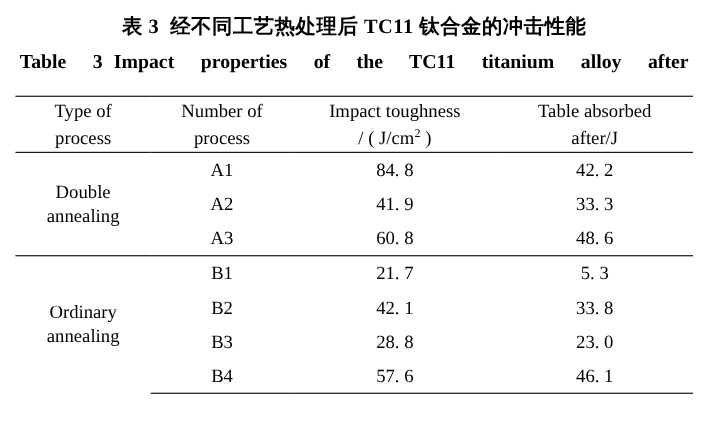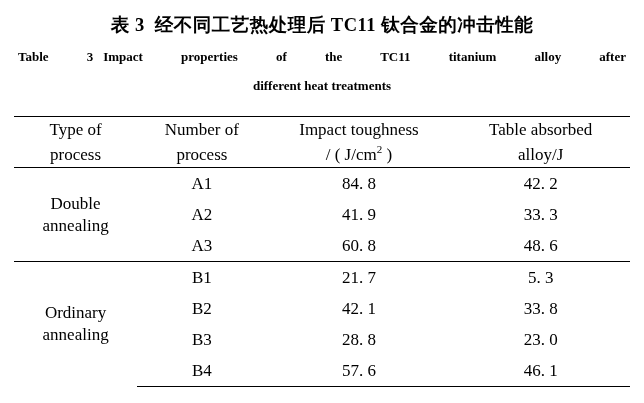--- a/index.html
+++ b/index.html
@@ -28,21 +28,21 @@
   .caption-cn {
     font-size: 18.5px;
     letter-spacing: 0.5px;
     line-height: 30px;
     margin-bottom: 2px;
   }
   .caption-cn .cap-num {
     margin-right: 10px;
   }
   .caption-en {
-    font-size: 13px;
+    font-size: 18px;
     line-height: 29px;
   }
   .caption-en .cap-line1 {
     display: block;
     text-align: justify;
     text-align-last: justify;
     padding: 0 4px;
   }
   .caption-en .cap-line2 {
     display: block;
@@ -102,21 +102,20 @@
 <body>
 
 <div class="page">
 
   <div class="caption">
     <div class="caption-cn">
       <span class="cap-num">表 3</span><span>经不同工艺热处理后 TC11 钛合金的冲击性能</span>
     </div>
     <div class="caption-en">
       <span class="cap-line1"><span class="cap-num">Table 3</span><span>Impact properties of the TC11 titanium alloy after</span></span>
-      <span class="cap-line2">different heat treatments</span>
     </div>
   </div>
 
   <table class="data">
     <colgroup>
       <col class="col-type">
       <col class="col-num">
       <col class="col-tough">
       <col class="col-eng">
     </colgroup>
@@ -129,21 +128,21 @@
         <td>
           <span class="hdr-line">Number of</span>
           <span class="hdr-line">process</span>
         </td>
         <td>
           <span class="hdr-line">Impact toughness</span>
           <span class="hdr-line"><span>/ ( J/cm</span><sup class="exp">2</sup><span> )</span></span>
         </td>
         <td>
           <span class="hdr-line">Table absorbed</span>
-          <span class="hdr-line">alloy/J</span>
+          <span class="hdr-line">after/J</span>
         </td>
       </tr>
     </thead>
     <tbody>
       <tr class="rule-mid">
         <td rowspan="3" class="grp-label">
           <span class="gl-line">Double</span>
           <span class="gl-line">annealing</span>
         </td>
         <td>A1</td>

